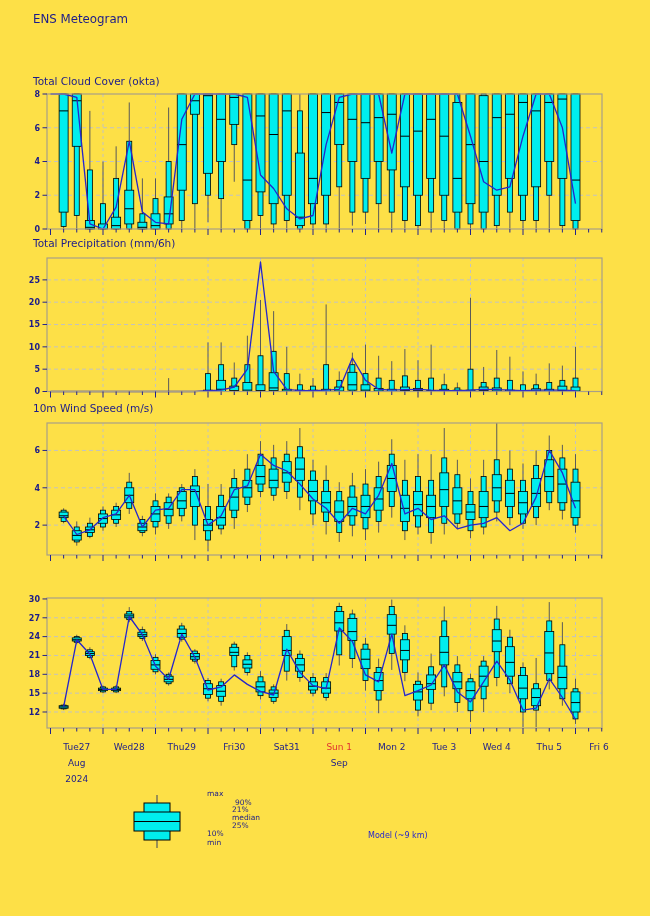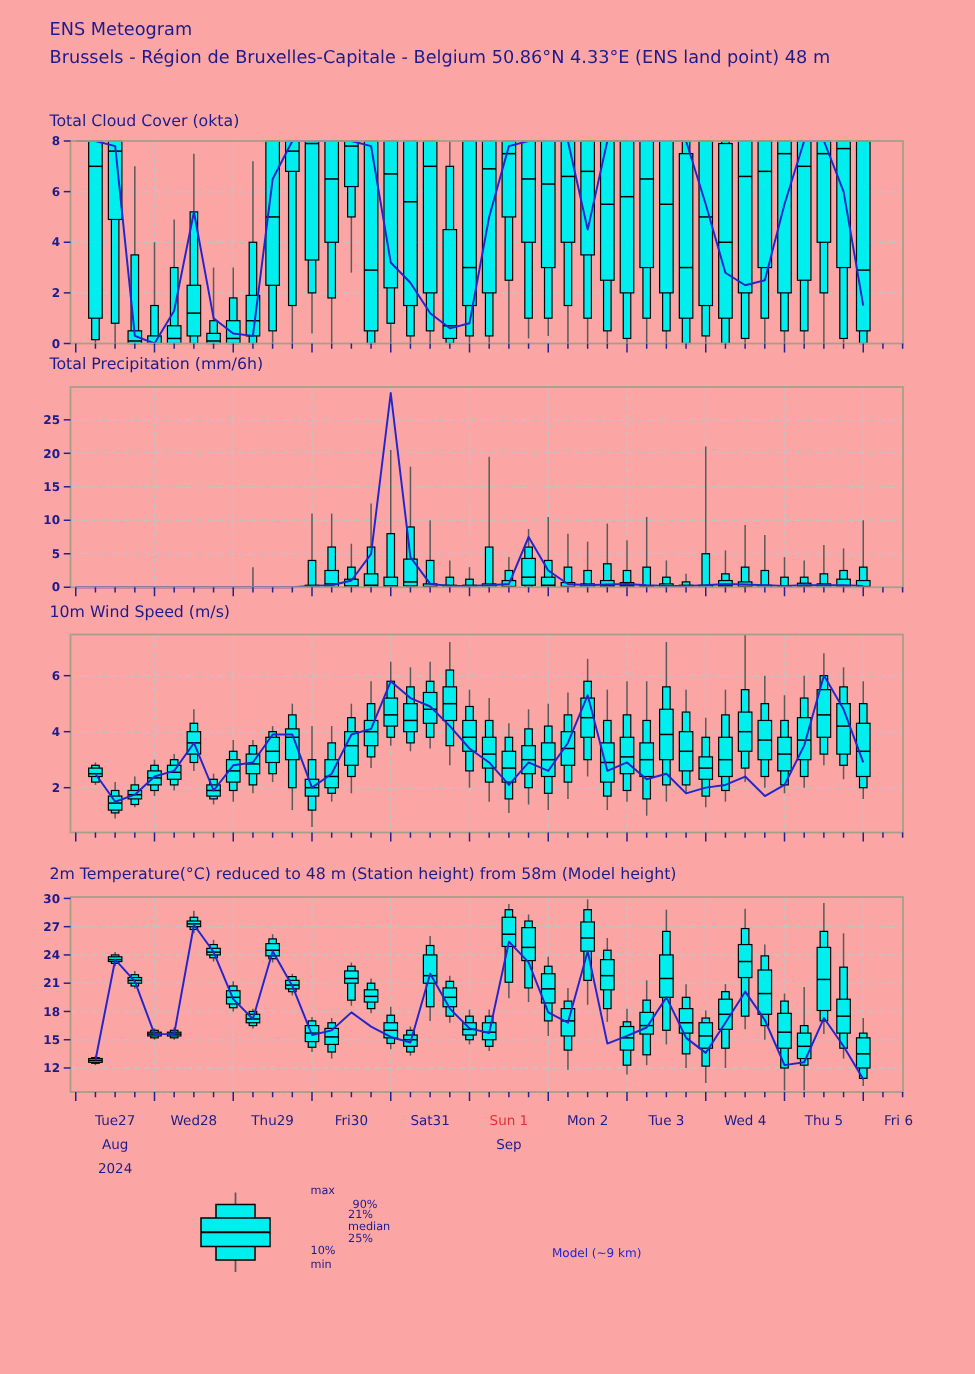--- a/index.html
+++ b/index.html
@@ -1,35 +1,33 @@
 <!DOCTYPE html>
 <html><head>
 <meta charset="utf-8">
 <style>
   html,body{margin:0;padding:0;background:#ffffff;}
-  .page{position:relative;width:650px;height:916px;background:#fca5a5;overflow:hidden;
+  .page{position:relative;width:650px;height:916px;background:#fde047;overflow:hidden;
         font-family:"DejaVu Sans","Liberation Sans",sans-serif;}
   .txt{position:absolute;color:#1c1c8a;white-space:nowrap;}
   .hdr{font-size:11.8px;}
   .ptitle{font-size:10.5px;}
   .lgl{font-size:7.5px;line-height:8px;}
   .model{font-size:8px;color:#2525cc;margin-top:24px;}
   svg{position:absolute;left:0;top:0;}
 </style>
 </head>
 <body>
 
 <div class="page">
   <div class="txt hdr" style="left:33px;top:12px;">ENS Meteogram</div>
-  <div class="txt hdr" style="left:33px;top:31px;">Brussels - Région de Bruxelles-Capitale - Belgium 50.86°N 4.33°E (ENS land point) 48 m</div>
 
   <div class="txt ptitle" style="left:33px;top:75px;">Total Cloud Cover (okta)</div>
   <div class="txt ptitle" style="left:33px;top:237px;">Total Precipitation (mm/6h)</div>
   <div class="txt ptitle" style="left:33px;top:402px;">10m Wind Speed (m/s)</div>
-  <div class="txt ptitle" style="left:33px;top:577px;">2m Temperature(°C) reduced to 48 m (Station height) from 58m (Model height)</div>
 
   <svg id="chart" width="650" height="916" viewBox="0 0 650 916">
       <g>
         <line x1="47" x2="602" y1="195.25" y2="195.25" stroke="#c2c2c2" stroke-width="1" stroke-dasharray="4 3"></line>
         <line x1="47" x2="602" y1="161.5" y2="161.5" stroke="#c2c2c2" stroke-width="1" stroke-dasharray="4 3"></line>
         <line x1="47" x2="602" y1="127.75" y2="127.75" stroke="#c2c2c2" stroke-width="1" stroke-dasharray="4 3"></line>
         <line x1="103" x2="103" y1="94" y2="229" stroke="#c2c2c2" stroke-width="1" stroke-dasharray="3 3"></line>
         <line x1="155.5" x2="155.5" y1="94" y2="229" stroke="#c2c2c2" stroke-width="1" stroke-dasharray="3 3"></line>
         <line x1="208" x2="208" y1="94" y2="229" stroke="#c2c2c2" stroke-width="1" stroke-dasharray="3 3"></line>
         <line x1="260.5" x2="260.5" y1="94" y2="229" stroke="#c2c2c2" stroke-width="1" stroke-dasharray="3 3"></line>

